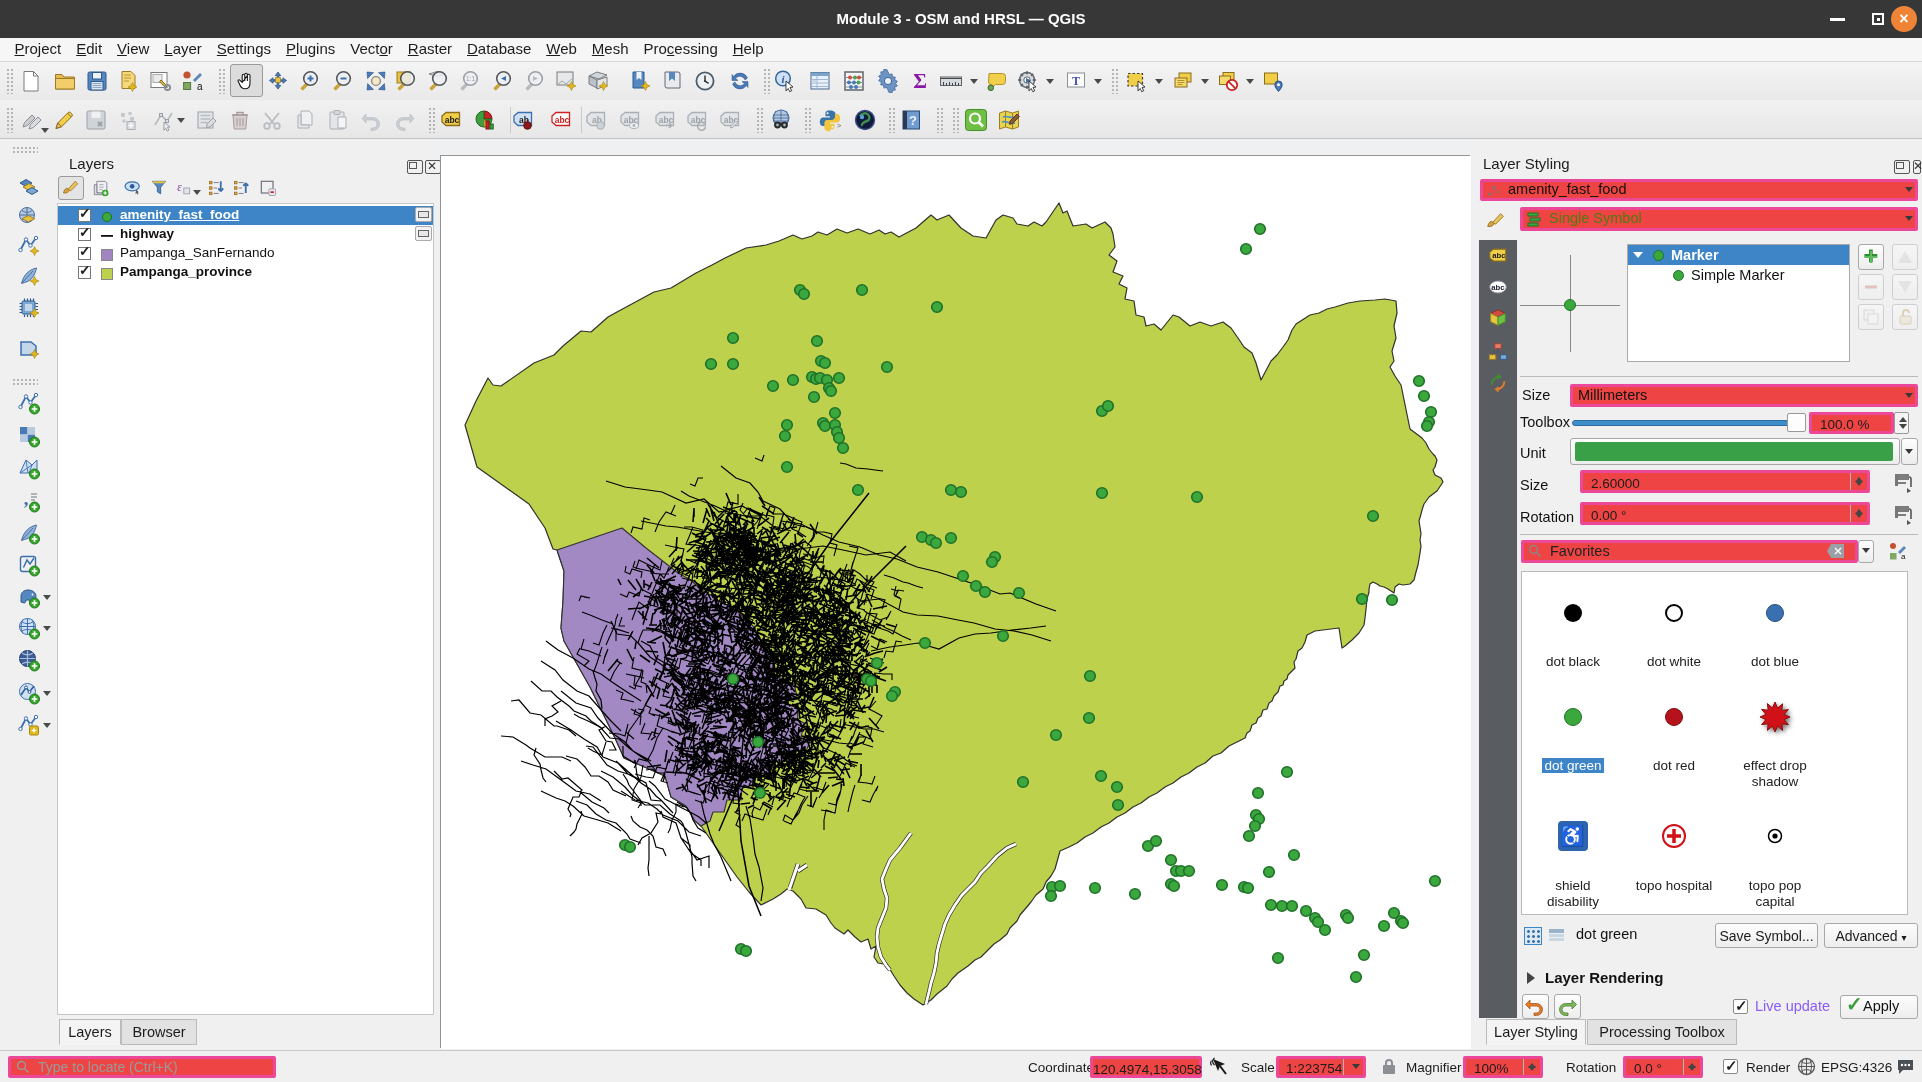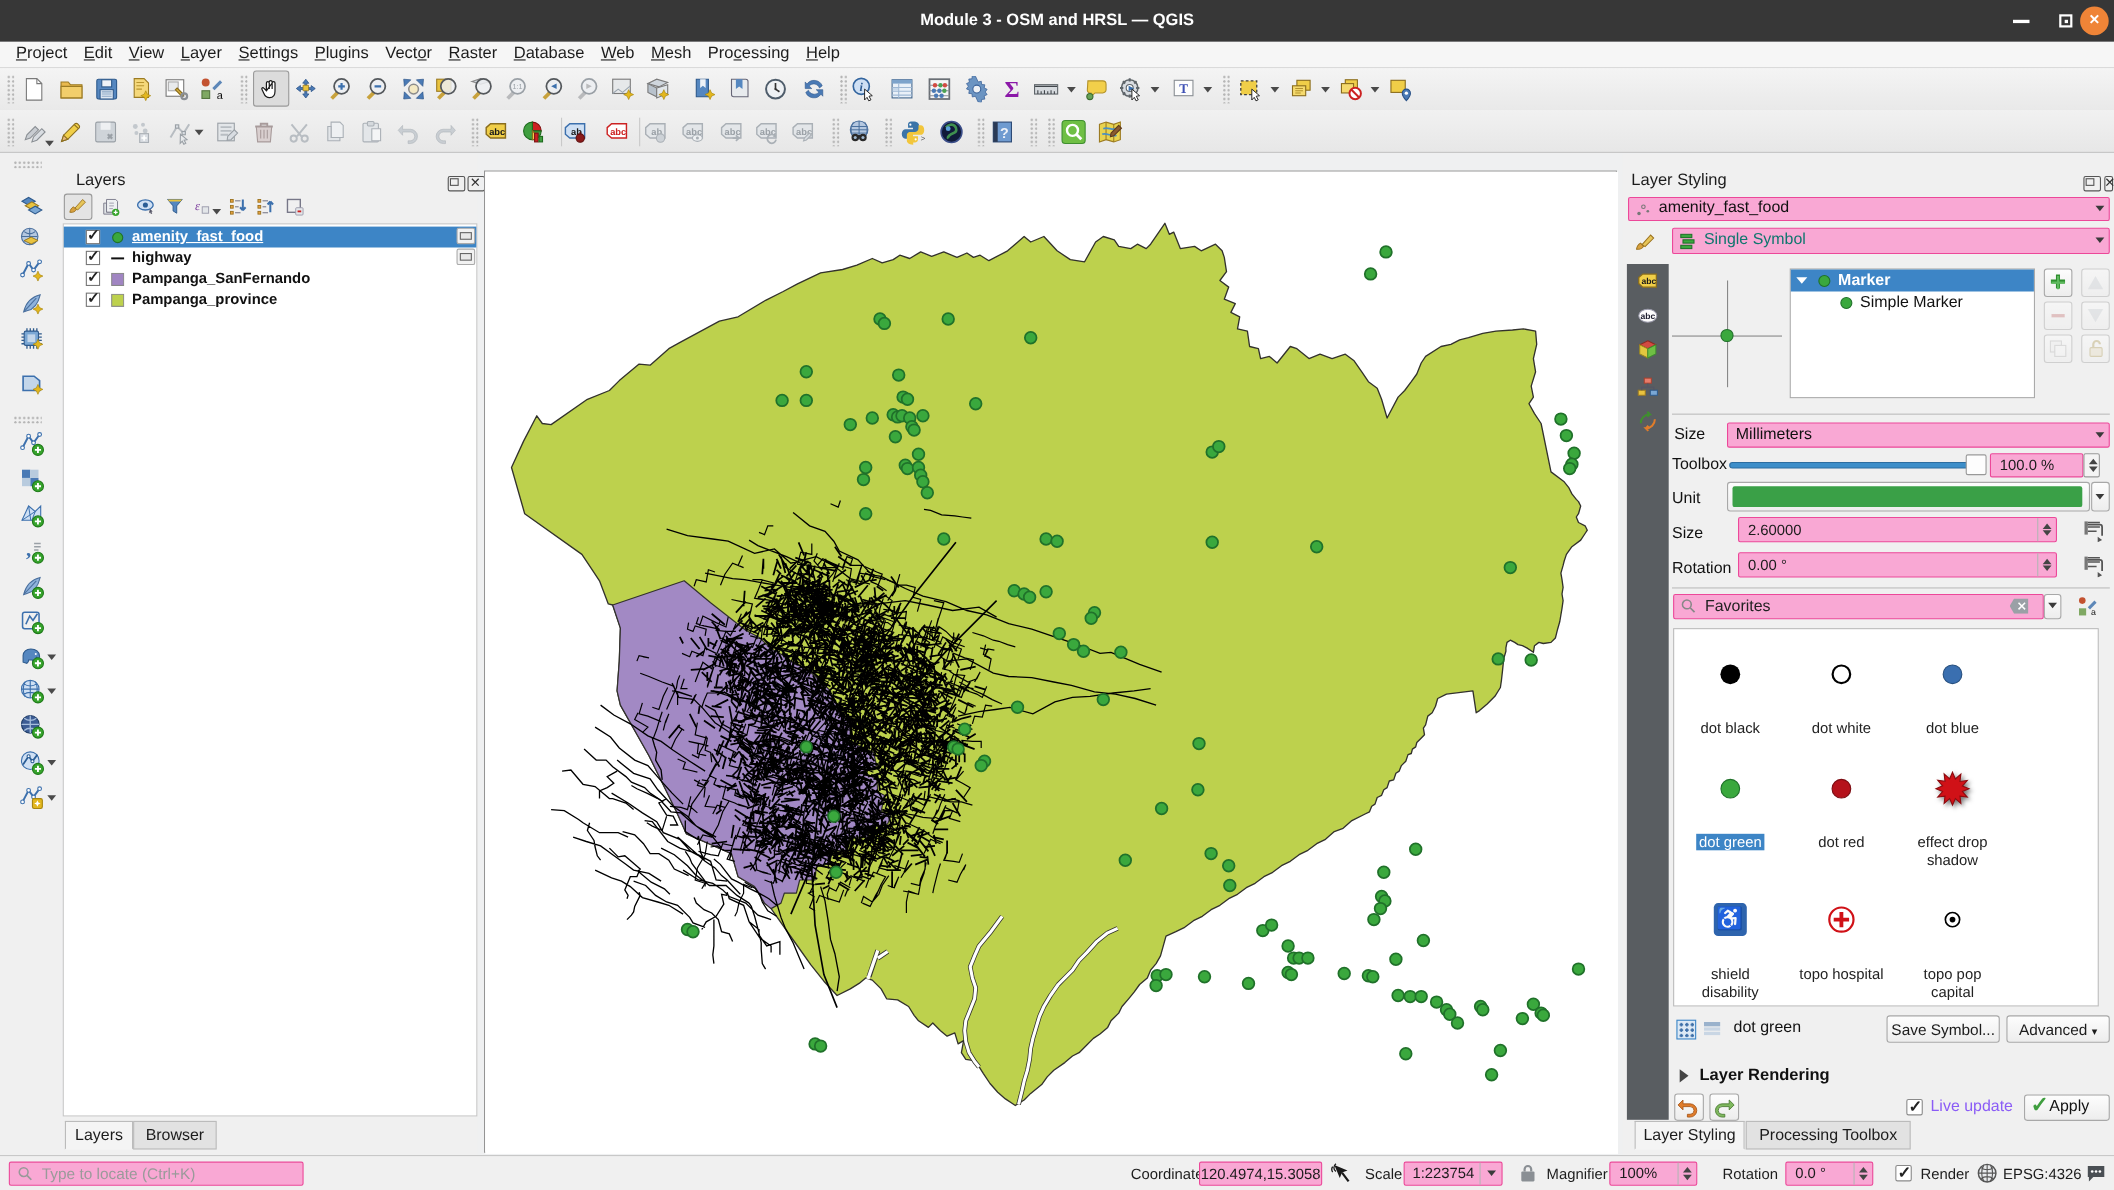--- a/index.html
+++ b/index.html
@@ -16,21 +16,21 @@
 .sep { position:absolute; width:1px; height:26px; background:#c9c9c9; }
 .handle { position:absolute; width:7px; height:26px;
   background-image:radial-gradient(circle, #b5b5b5 1px, transparent 1.2px);
   background-size:4px 4px; }
 .darr { position:absolute; width:0; height:0; border-left:4px solid transparent; border-right:4px solid transparent; border-top:5px solid #4a4a4a; }
 #lefttb { left:0; top:140px; width:56px; height:910px; background:#f0f0f0; }
 #layerspanel { left:57px; top:140px; width:377px; height:910px; background:#f0f0f0; }
 #mapwrap { left:440px; top:155px; width:1030px; height:893px; border:1px solid #949494; background:#fff; }
 #stylepanel { left:1475px; top:140px; width:447px; height:910px; background:#f0f0f0; }
 #statusbar { left:0; top:1050px; width:1922px; height:32px; background:#f0f0f0; border-top:1px solid #c8c8c8; font-size:13px; color:#1c1c1c; }
-.field { position:absolute; background:#f9a8d4; border:1px solid #ec4899; border-radius:2px; font-size:13.5px; color:#1c1c1c; }
+.field { position:absolute; background:#ef4444; border:3px solid #ec4899; border-radius:2px; font-size:13.5px; color:#1c1c1c; }
 .btn { position:absolute; background:linear-gradient(#fdfdfd,#ededed); border:1px solid #a8a8a8; border-radius:3px; font-size:14px; color:#1c1c1c; text-align:center; }
 .combo-arrow { position:absolute; right:7px; top:50%; margin-top:-2px; width:0; height:0; border-left:4.5px solid transparent; border-right:4.5px solid transparent; border-top:5px solid #3a3a3a; }
 .spin { position:absolute; right:0; top:0; width:17px; height:100%; border-left:1px solid #b5b5b5; }
 .spin:before { content:""; position:absolute; left:4px; top:22%; width:0; height:0; border-left:4px solid transparent; border-right:4px solid transparent; border-bottom:5px solid #444; }
 .spin:after { content:""; position:absolute; left:4px; bottom:22%; width:0; height:0; border-left:4px solid transparent; border-right:4px solid transparent; border-top:5px solid #444; }
 .cb { position:absolute; width:15px; height:15px; background:#fff; border:1px solid #8a8a8a; border-radius:2px; }
 .cb.checked:before { content:"\2713"; position:absolute; left:1px; top:-3px; font-size:15px; font-weight:bold; color:#222; }
 .paneltitle { position:absolute; font-size:15px; color:#1c1c1c; }
 .pbtns { position:absolute; width:16px; height:14px; border:1px solid #555; border-radius:2px; }
 .tab { position:absolute; font-size:14.5px; color:#1c1c1c; text-align:center; border:1px solid #bbb; }
@@ -576,21 +576,21 @@
     <div class="abs" style="left:22px;top:84px;font-size:14px;font-weight:bold;color:#222;">✓</div>
     <div class="abs" style="left:44px;top:88px;width:12px;height:12px;"><svg width="12" height="12" viewBox="0 0 12 12">
         <rect x="0" y="5" width="12" height="1.8" fill="#111"></rect>
       </svg></div>
     <div class="abs" style="left:63px;top:86px;font-size:13.5px;font-weight:bold;color:#111;">highway</div>
     <div class="abs" style="left:21px;top:107px;width:13px;height:13px;background:#fff;border:1px solid #777;"></div>
     <div class="abs" style="left:22px;top:103px;font-size:14px;font-weight:bold;color:#222;">✓</div>
     <div class="abs" style="left:44px;top:107px;width:12px;height:12px;"><svg width="12" height="12" viewBox="0 0 12 12">
         <rect x="0.5" y="0.5" width="11" height="11" fill="#a085c2" stroke="#888"></rect>
       </svg></div>
-    <div class="abs" style="left:63px;top:105px;font-size:13.5px;font-weight:bold;color:#111;">Pampanga_SanFernando</div>
+    <div class="abs" style="left:63px;top:105px;font-size:13.5px;font-weight:normal;color:#111;">Pampanga_SanFernando</div>
     <div class="abs" style="left:21px;top:126px;width:13px;height:13px;background:#fff;border:1px solid #777;"></div>
     <div class="abs" style="left:22px;top:122px;font-size:14px;font-weight:bold;color:#222;">✓</div>
     <div class="abs" style="left:44px;top:126px;width:12px;height:12px;"><svg width="12" height="12" viewBox="0 0 12 12">
         <rect x="0.5" y="0.5" width="11" height="11" fill="#bdd14d" stroke="#888"></rect>
       </svg></div>
     <div class="abs" style="left:63px;top:124px;font-size:13.5px;font-weight:bold;color:#111;">Pampanga_province</div>
     <div class="abs" style="left:358px;top:67px;width:17px;height:15px;background:#f2f2f2;border:1px solid #aaa;border-radius:2px;"></div>
     <div class="abs" style="left:361px;top:71px;width:11px;height:7px;border:1px solid #666;background:#e8e8e8;"></div>
     <div class="abs" style="left:358px;top:86px;width:17px;height:15px;background:#f2f2f2;border:1px solid #aaa;border-radius:2px;"></div>
     <div class="abs" style="left:361px;top:90px;width:11px;height:7px;border:1px solid #666;background:#e8e8e8;"></div>
@@ -757,21 +757,21 @@
     <div class="ic" style="left:10px;top:70px;width:22px;height:22px;"><svg width="22" height="22" viewBox="0 0 24 24">
         <path d="M3 18c4 .5 6-1 7-3l-3-3c-2 1-3.5 3-4 6z" fill="#d8a13f" stroke="#9c7320"></path>
         <path d="M8.5 13.5L17 4l3 3-8.5 8.5z" fill="#e6c559" stroke="#9c7320"></path>
       </svg></div>
     <div class="field" style="left:45px;top:67px;width:398px;height:24px;"></div>
     <div class="abs" style="left:52px;top:72px;width:15px;height:15px;"><svg width="15" height="15" viewBox="0 0 15 15">
         <rect x="1" y="1" width="10" height="3" fill="#3aa83d" stroke="#20712a"></rect>
         <rect x="3" y="6" width="10" height="3" fill="#3aa83d" stroke="#20712a"></rect>
         <rect x="1" y="11" width="10" height="3" fill="#3aa83d" stroke="#20712a"></rect>
       </svg></div>
-    <div class="abs" style="left:74px;top:70px;font-size:14.5px;color:#0f766e;">Single Symbol</div>
+    <div class="abs" style="left:74px;top:70px;font-size:14.5px;color:#4d7c0f;">Single Symbol</div>
     <div class="combo-arrow" style="right:auto;left:430px;top:78px;"></div>
     <div class="abs" style="left:4px;top:100px;width:38px;height:778px;background:#595d61;"></div>
     <div class="ic" style="left:12px;top:105px;width:22px;height:22px;"><svg width="22" height="22" viewBox="0 0 24 24">
         <path d="M3 8l4-3.5h13.5v13H7L3 14z" fill="#f0ce48" stroke="#8a6d1d" stroke-width="1.3"></path>
         <text x="13" y="14.5" font-size="8.5" font-weight="bold" text-anchor="middle" fill="#1a1a1a" font-family="sans-serif">abc</text>
       </svg></div>
     <div class="ic" style="left:12px;top:136px;width:22px;height:22px;"><svg width="22" height="22" viewBox="0 0 24 24">
         <ellipse cx="12" cy="12" rx="9" ry="6.5" fill="#fdfdfd" stroke="#99a"></ellipse>
         <text x="12" y="15" font-size="8.5" font-weight="bold" text-anchor="middle" fill="#223">abc</text>
       </svg></div>

